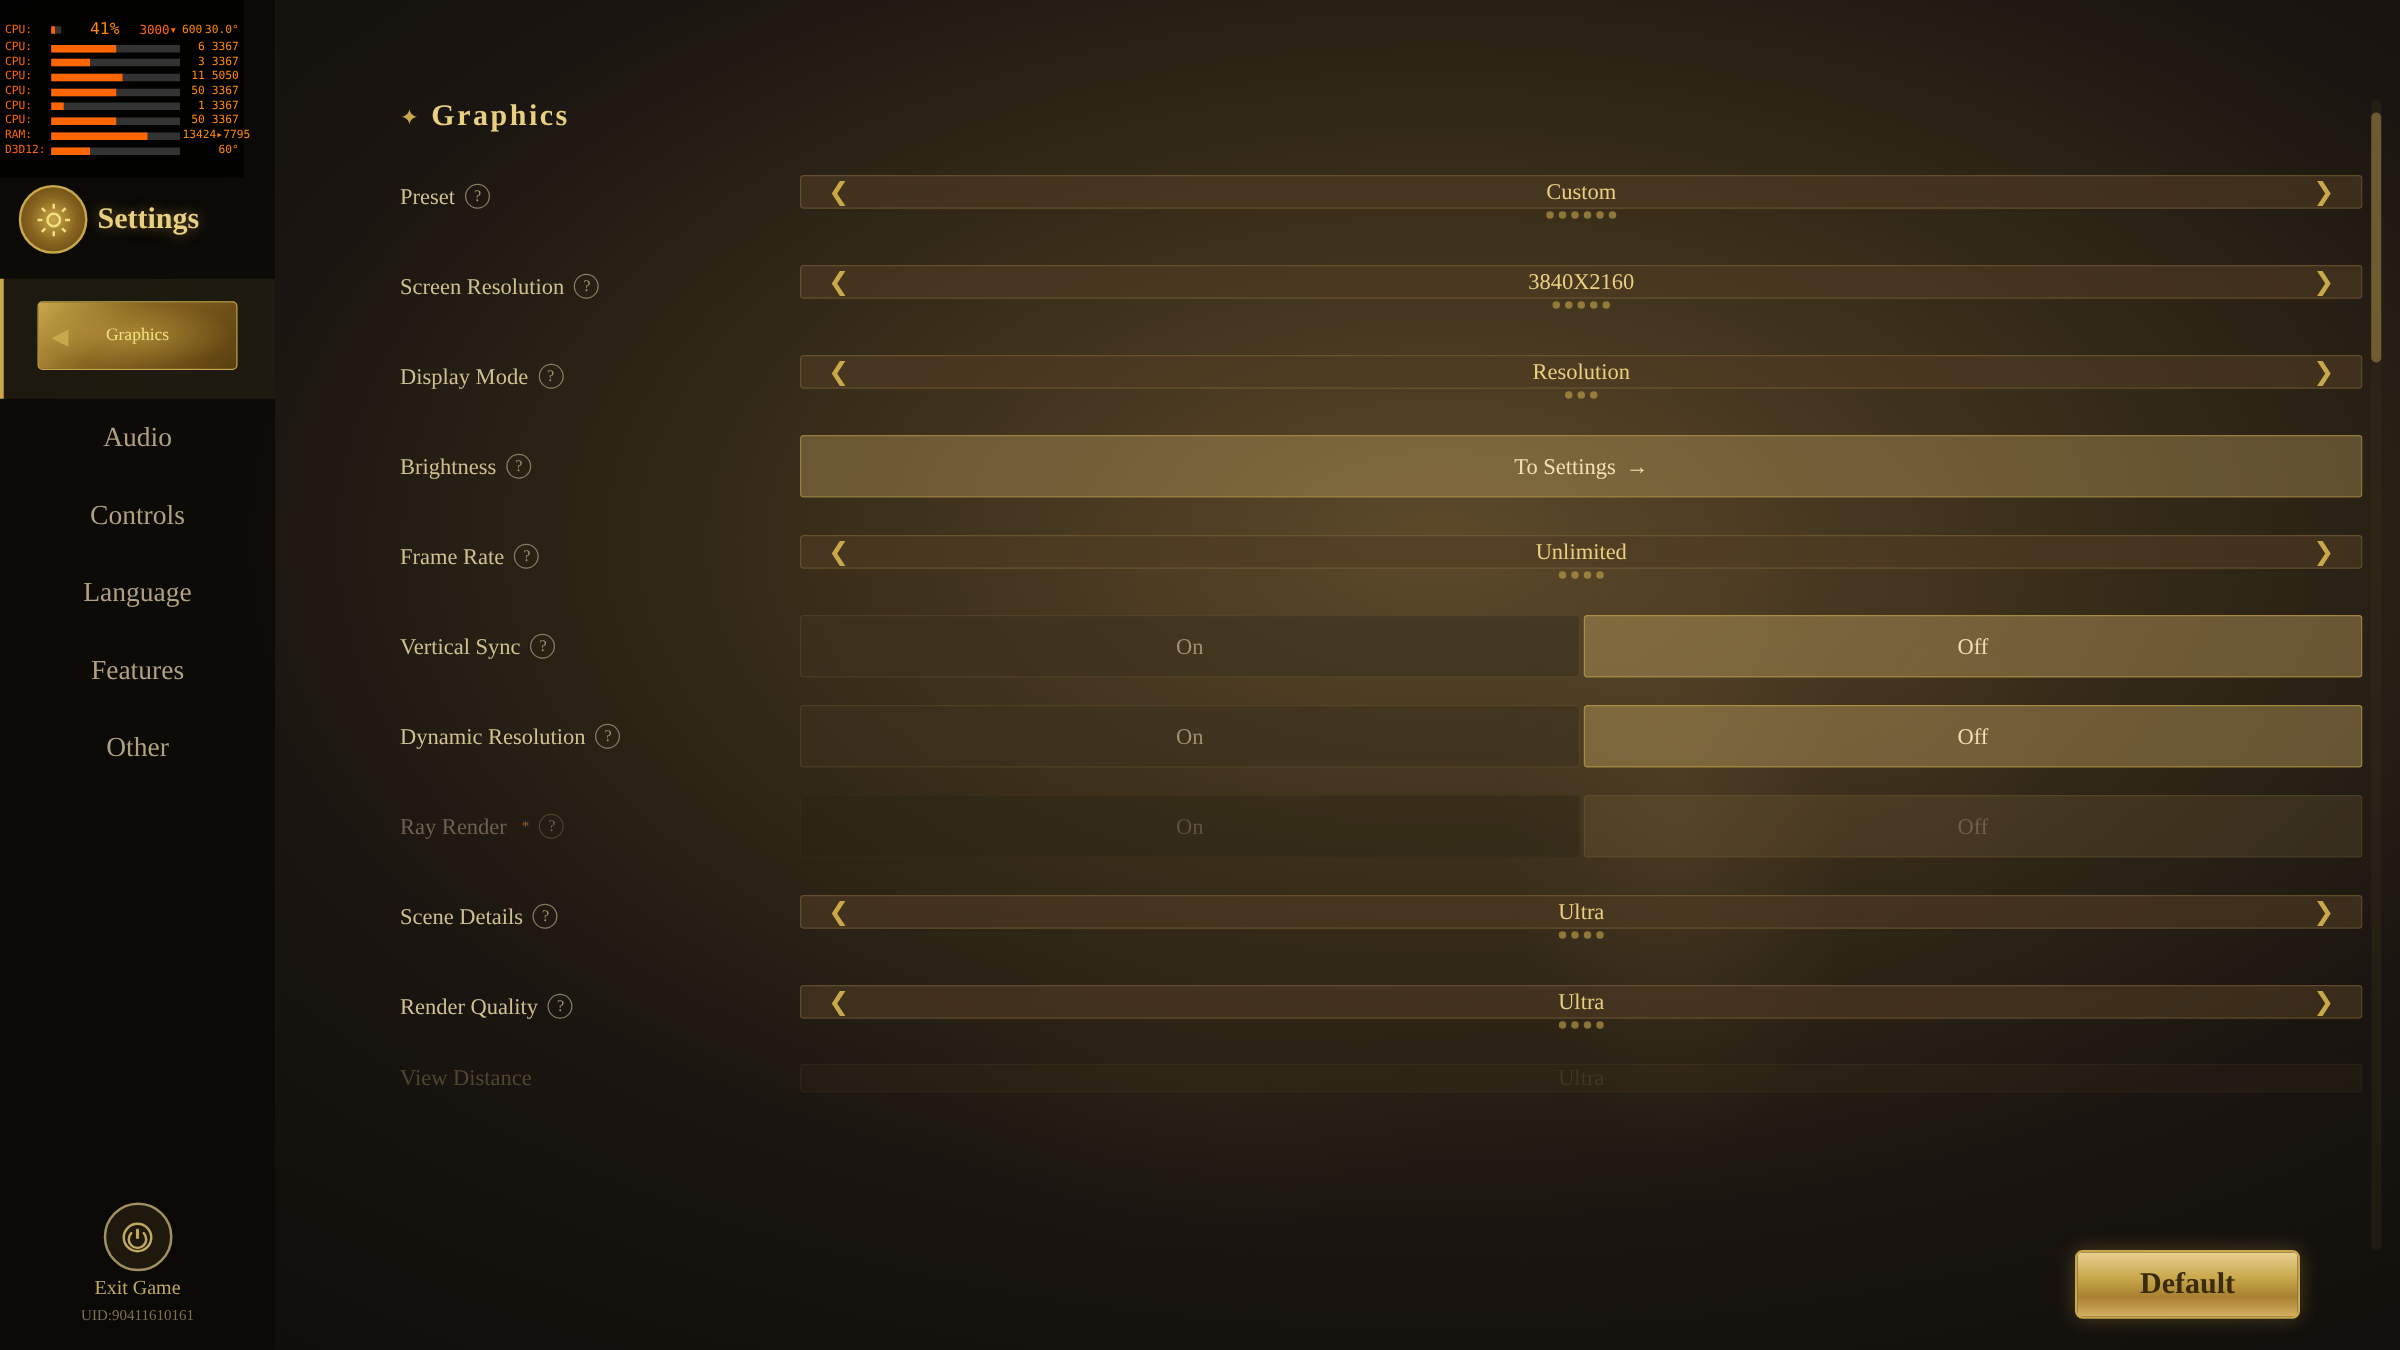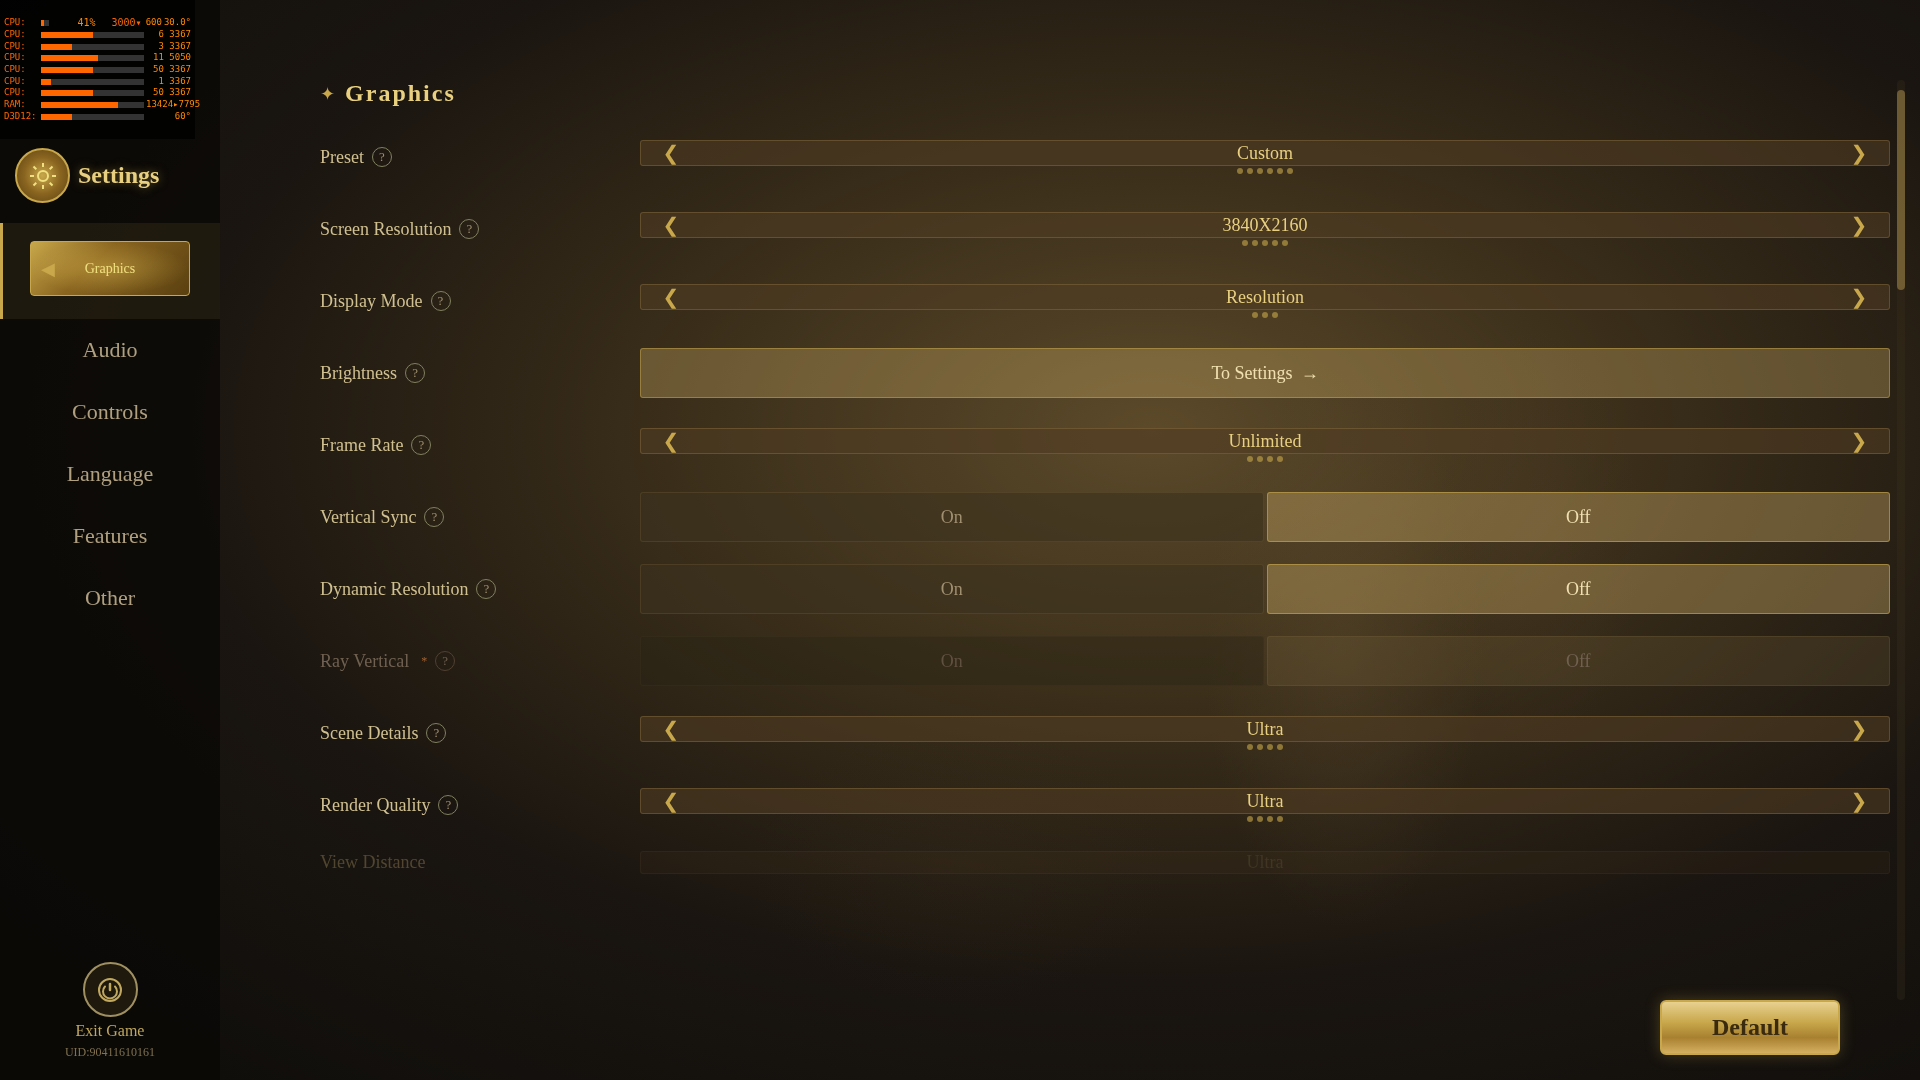--- a/index.html
+++ b/index.html
@@ -428,21 +428,21 @@
 </div>
 
 <div class="left-panel">
 
   <div class="perf-overlay">
     <div class="perf-row">
       <span class="perf-label" style="color:#ff6600;font-size:9px">CPU:</span>
       <div class="perf-bar-container">
           <div class="perf-bar" style="width:41%;background:#ff6600"></div>
         </div>
-      <span class="perf-value" style="color:#ff8800;font-size:10px">41%</span>
+      <span class="perf-value" style="color:#ff8800;font-size:13px">41%</span>
       <span style="color:#ff6600;font-size:10px;margin-left:16px">3000▾</span>
       <span style="color:#ff8800;font-size:9px;margin-left:4px">600</span>
       <span style="color:#ff8800;font-size:9px;margin-left:2px">30.0°</span>
     </div>
     <div class="perf-row">
       <span class="perf-label" style="color:#ff6600;font-size:9px">CPU:</span>
       <div class="perf-bar-container">
           <div class="perf-bar" style="width:50%;background:#ff6600"></div>
         </div>
       <span class="perf-value" style="color:#ff8800;font-size:9px">6 3367</span>
@@ -673,21 +673,21 @@
           <span>On</span>
         </div>
         <div class="toggle-btn active">
           <span>Off</span>
         </div>
       </div>
     </div>
 
     <div class="setting-row">
       <div class="setting-label disabled">
-        <span>Ray Vertical</span>
+        <span>Ray Render</span>
         <span style="color:#a06030;font-size:12px;margin-left:4px">*</span>
         <div class="help-icon" style="border-color:#504030;color:#706050">?</div>
       </div>
       <div class="toggle-control">
         <div class="toggle-btn disabled-inactive">
           <span>On</span>
         </div>
         <div class="toggle-btn disabled-active">
           <span>Off</span>
         </div>

